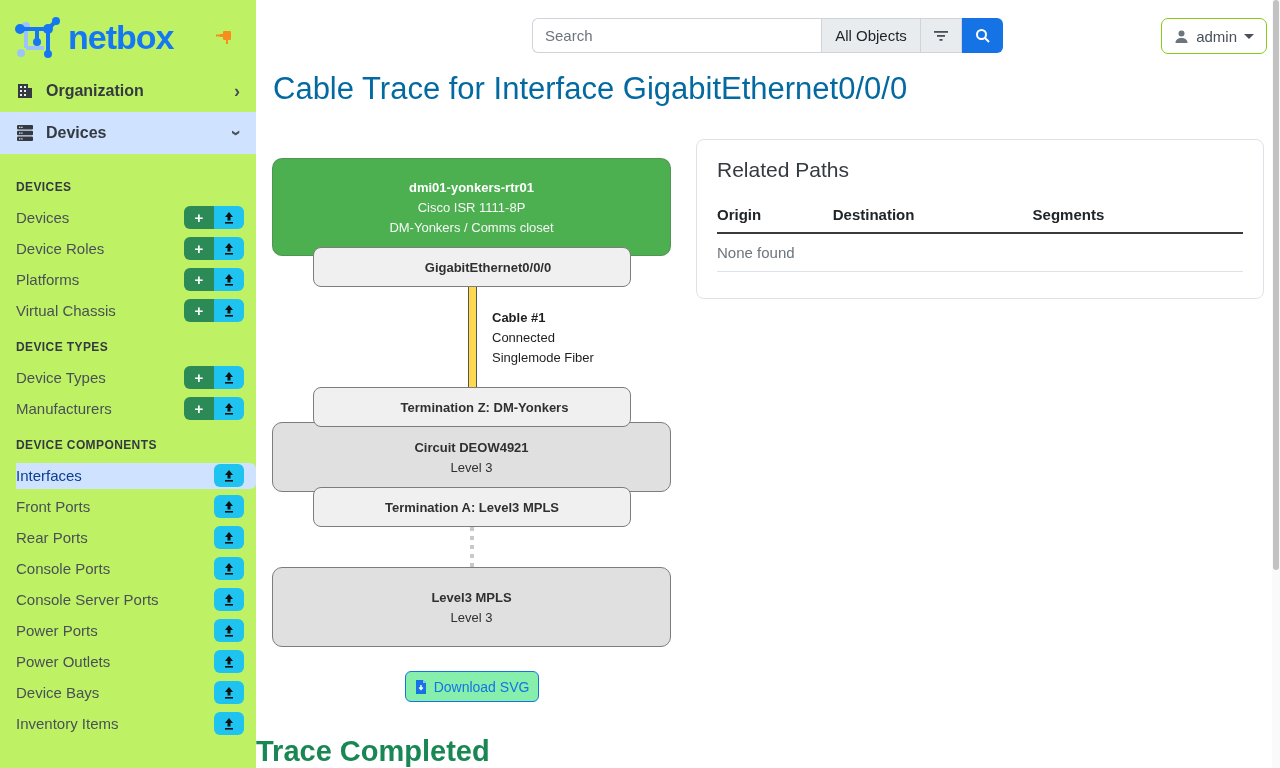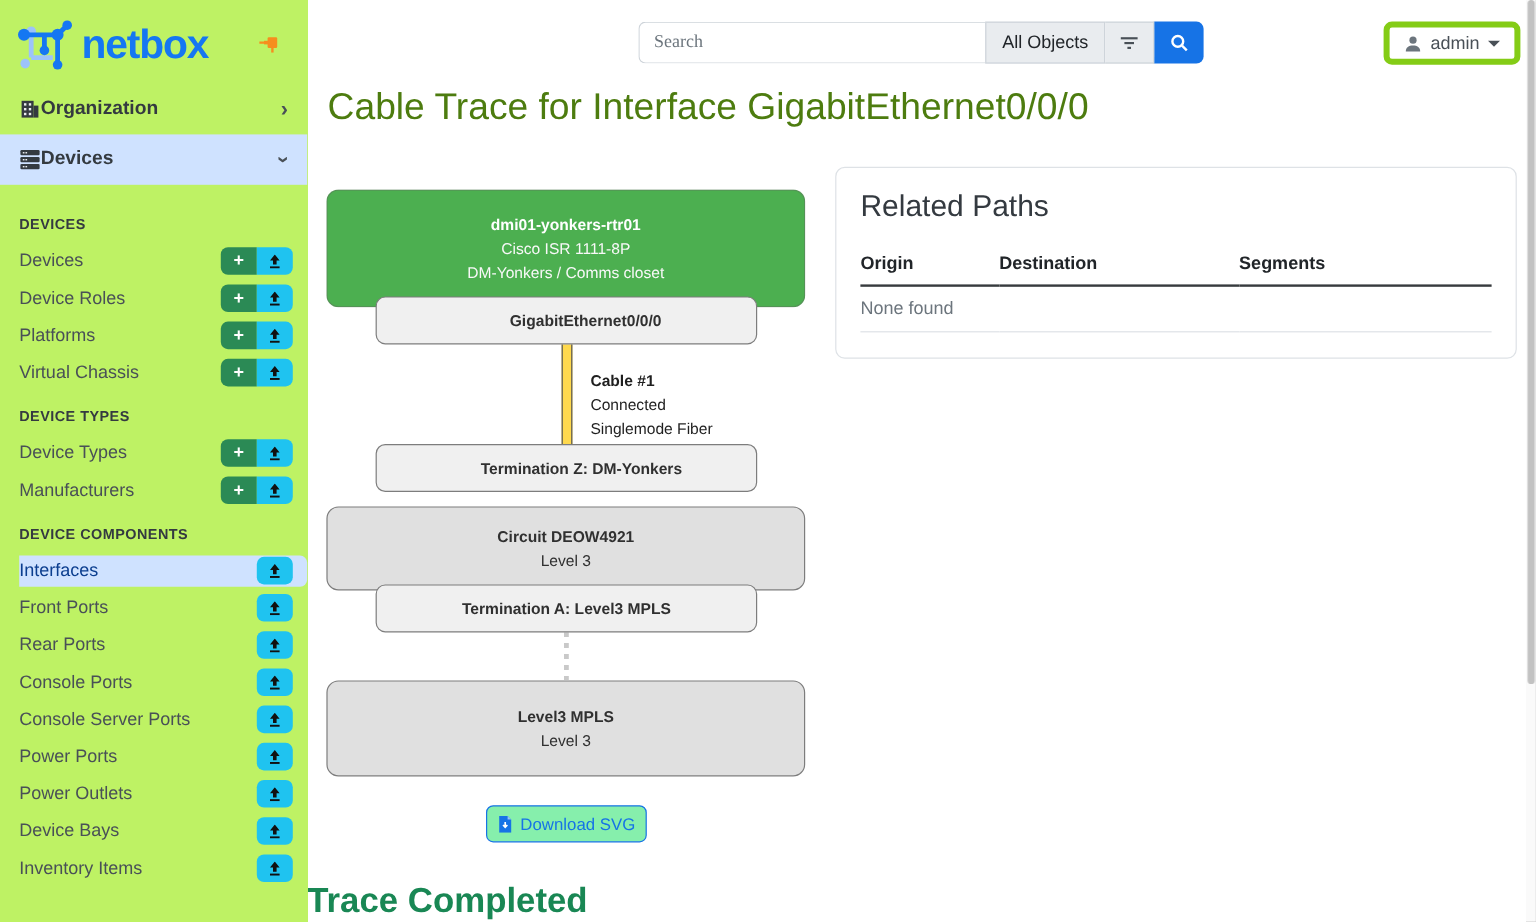--- a/index.html
+++ b/index.html
@@ -4,75 +4,75 @@
 <style>
   * { margin:0; padding:0; box-sizing:border-box; }
   html,body { width:1280px; height:768px; overflow:hidden; font-family:"Liberation Sans", sans-serif; background:#fff; }
 
   
   .sidebar { position:fixed; left:0; top:0; width:256px; height:768px; background:#bef264; z-index:5; }
   .logo-row { display:flex; align-items:center; padding:14px 14px 10px 14px; }
   .logo-text { font-size:34px; font-weight:bold; color:#1577f2; letter-spacing:-1px; margin-left:8px; }
   .pin { margin-left:auto; margin-right:8px; }
   .nav-row { display:flex; align-items:center; height:42px; padding:0 16px; color:#343a40; font-size:16px; font-weight:bold; cursor:pointer; }
-  .nav-row .nav-label { }
+  .nav-row .nav-label { margin-left:12px; }
   .nav-row .chev { margin-left:auto; color:#495057; font-size:18px; line-height:1; }
   .nav-row.active { background:#cfe2ff; }
   .chev-right { display:inline-block; }
   .chev-down { display:inline-block; transform:rotate(90deg); }
   .side-list { padding:12px 0 0 0; }
   .side-section-title { font-size:12px; font-weight:bold; color:#343a40; letter-spacing:.4px; padding:14px 16px 8px 16px; }
   .side-item { position:relative; display:flex; align-items:center; height:31px; padding-left:16px; font-size:15px; color:#495057; }
   .side-item .label-wrap { flex:1; height:26px; display:flex; align-items:center; border-radius:0 6px 6px 0; padding-left:0; cursor:pointer; }
   .side-item.active .label-wrap { background:#cfe2ff; color:#0b3e8f; }
   .btn-group { position:absolute; right:12px; top:4px; display:flex; height:23px; }
   .mini-btn { width:30px; display:flex; align-items:center; justify-content:center; border:none; cursor:pointer; }
   .mini-btn.add { background:#2b8a55; color:#fff; font-size:15px; font-weight:bold; border-radius:6px 0 0 6px; }
   .mini-btn.import { background:#1fc3f0; border-radius:0 6px 6px 0; }
   .mini-btn.import.solo { border-radius:6px; }
 
   
   .main { position:absolute; left:256px; top:0; width:1024px; height:768px; background:#fff; }
 
   .topbar { position:absolute; left:0; top:0; width:100%; height:70px; background:#fff; }
   .search-group { position:absolute; left:276px; top:18px; height:35px; display:flex; }
-  .search-input { width:289px; height:35px; border:1px solid #ced4da; border-right:none; border-radius:6px 0 0 6px; padding:0 12px; font-size:15px; color:#212529; outline:none; font-family:Liberation Serif, serif; }
+  .search-input { width:289px; height:35px; border:1px solid #ced4da; border-right:none; border-radius:6px 0 0 6px; padding:0 12px; font-size:15px; color:#212529; outline:none; font-family:Liberation Sans, sans-serif; }
   .search-input::placeholder { color:#6c757d; }
   .scope-box { width:100px; height:35px; background:#e9ecef; border:1px solid #ced4da; display:flex; align-items:center; justify-content:center; font-size:15px; color:#212529; cursor:pointer; }
   .filter-btn { width:41px; height:35px; background:#e9ecef; border:1px solid #ced4da; border-left:none; display:flex; align-items:center; justify-content:center; cursor:pointer; }
   .search-btn { width:41px; height:35px; background:#1673e6; border:none; border-radius:0 6px 6px 0; display:flex; align-items:center; justify-content:center; cursor:pointer; }
 
-  .account-btn { position:absolute; right:13px; top:18px; height:36px; padding:0 12px; background:#fff; border:5px solid #84cc16; border-radius:7px; display:flex; align-items:center; gap:7px; font-size:15px; color:#495057; cursor:pointer; }
+  .account-btn { position:absolute; right:13px; top:18px; height:36px; padding:0 12px; background:#fff; border:1px solid #84cc16; border-radius:7px; display:flex; align-items:center; gap:7px; font-size:15px; color:#495057; cursor:pointer; }
   .caret-down { width:0; height:0; border-left:5px solid transparent; border-right:5px solid transparent; border-top:5px solid #495057; }
 
-  .page-title { position:absolute; left:17px; top:71px; font-size:31px; font-weight:400; color:#4d7c0f;text-align:center; }
+  .page-title { position:absolute; left:17px; top:71px; font-size:31px; font-weight:400; color:#0369a1;text-align:center; }
 
   
   .canvas { position:absolute; left:0; top:0; width:1024px; height:714px;border-radius:31px; }
   .node { position:absolute; display:flex; flex-direction:column; align-items:center; justify-content:center; gap:5px; text-align:center; font-size:13px; color:#303030; }
   .dev-box { left:16px; top:158px; width:399px; height:98px; background:#4caf50; border:1px solid #61696066; border-radius:10px; color:#f8f8f8; }
   .dev-box .t { font-weight:bold; color:#fff; }
   .term-box { left:57px; width:318px; height:40px; background:#f0f0f0; border:1px solid #7d7d7d; border-radius:8px; font-weight:bold; z-index:3; }
   .iface-box { top:247px;padding-left:32px; }
-  .termz-box { top:370px;padding-left:25px; }
+  .termz-box { top:387px;padding-left:25px; }
   .terma-box { top:487px; }
   .big-gray { left:16px; width:399px; background:#e0e0e0; border:1px solid #7d7d7d; border-radius:10px; z-index:2; }
   .circuit-box { top:422px; height:70px; }
   .far-box { top:567px; height:80px; }
   .big-gray .t { font-weight:bold; }
   .cable-line { position:absolute; left:212px; top:287px; width:9px; height:100px; background:#ffd94d; border-left:1px solid #555; border-right:1px solid #555; z-index:1; }
   .cable-label { position:absolute; left:236px; top:308px; width:200px; text-align:left; font-size:13px; color:#1f1f1f; line-height:20px; z-index:4; }
   .cable-label .t { font-weight:bold; }
   .dotted-line { position:absolute; left:214px; top:527px; width:4px; height:41px; background:repeating-linear-gradient(to bottom,#c9c9c9 0 4px,transparent 4px 9px); z-index:1; }
   .download-btn { position:absolute; left:149px; top:671px; width:134px; height:31px; background:#86efac; border:1px solid #1673e6; border-radius:6px; display:flex; align-items:center; justify-content:center; gap:7px; color:#1673e6; font-size:14px; cursor:pointer; }
   .trace-status { position:absolute; left:0px; top:735px; width:432px; font-size:29px; color:#198754; }
 
   
   .card { position:absolute; left:440px; top:139px; width:568px; height:160px; background:#fff; border:1px solid #dee2e6; border-radius:8px; padding:18px 20px; }
-  .card-title { font-size:25px; color:#343a40; font-weight:400; }
+  .card-title { font-size:21px; color:#343a40; font-weight:400; }
   .rp-table { width:100%; margin-top:18px; border-collapse:collapse; font-size:15px; }
   .rp-table th { text-align:left; color:#212529; font-weight:bold; padding:6px 0 9px 0; border-bottom:2px solid #373b3e; }
   .rp-table td { color:#6c757d; padding:10px 0; border-bottom:1px solid #dee2e6; }
 
   
   .scrollbar { position:fixed; right:0; top:0; width:8px; height:768px; background:#fafafa; z-index:9; }
   .scroll-thumb { position:absolute; top:0; left:1px; width:6px; height:570px; background:#c2c2c2; border-radius:4px; }
 
   .icon { display:inline-flex; align-items:center; justify-content:center; }
 </style>

